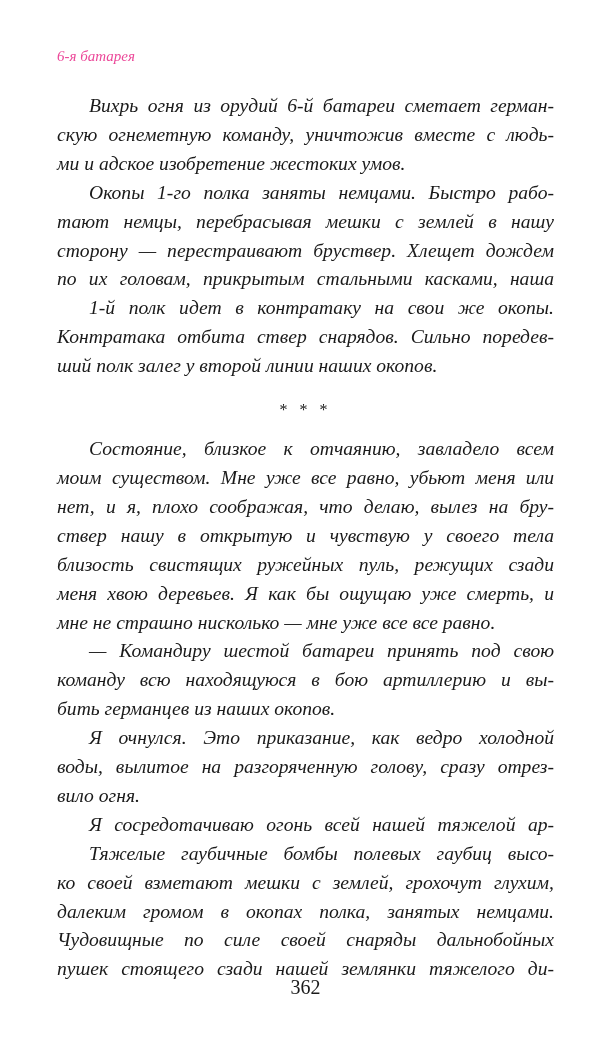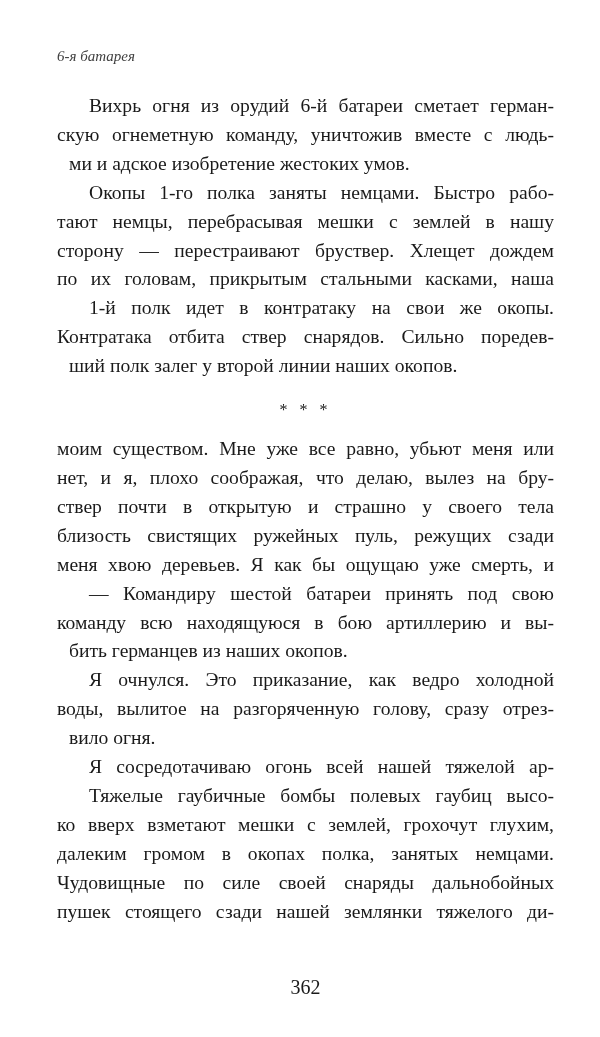--- a/index.html
+++ b/index.html
@@ -1,23 +1,23 @@
 <!DOCTYPE html>
 <html><head>
 <meta charset="utf-8">
 <style>
   html, body { margin: 0; padding: 0; background: #ffffff; }
   body { width: 600px; height: 1037px; position: relative; overflow: hidden; }
   .page { position: absolute; left: 57px; top: 0; width: 497px; color: #1a1a1a;
           font-family: "Liberation Serif", "DejaVu Serif", serif; }
-  .running-head { position: absolute; top: 48px; left: 0; font-style: italic; font-size: 15px; color: #404040; }
+  .running-head { position: absolute; top: 48px; left: 0; font-style: italic; font-size: 15px; color: #ec4899; }
   .body-text { position: absolute; top: 92px; left: 0; width: 497px; font-size: 19.6px; line-height: 28.9px; }
   .para { margin: 0; text-indent: 32px; text-align: justify; text-align-last: left; }
-  .para .ln { display: block; text-align: justify; text-align-last: justify; white-space: nowrap; }
-  .para .ln.last { text-align-last: left; margin-left: 12px; }
+  .para .ln { display: block; text-align: justify; text-align-last: justify; white-space: nowrap; font-style: italic; }
+  .para .ln.last { text-align-last: left; }
   .para .ln.first { padding-left: 32px; }
   .para { text-indent: 0; }
   .separator { text-align: center; height: 50px; line-height: 50px; font-size: 16px; letter-spacing: 4px; padding-top: 4px; }
   .folio { position: absolute; top: 976px; left: 0; width: 497px; text-align: center; font-size: 20px; }
 </style>
 </head>
 <body>
 
 <div class="page">
   <div class="running-head">6-я батарея</div>
@@ -37,42 +37,44 @@
         </p>
         <p class="para">
           <span class="ln first">1-й полк идет в контратаку на свои же окопы.</span>
           <span class="ln">Контратака отбита ствер снарядов. Сильно поредев-</span>
           <span class="ln last">ший полк залег у второй линии наших окопов.</span>
         </p>
       </div>
     <div class="separator">* * *</div>
     <div id="sec2">
         <p class="para">
+          <span class="ln first">Состояние, близкое к отчаянию, завладело всем</span>
           <span class="ln">моим существом. Мне уже все равно, убьют меня или</span>
           <span class="ln">нет, и я, плохо соображая, что делаю, вылез на бру-</span>
-          <span class="ln">ствер почти в открытую и страшно у своего тела</span>
+          <span class="ln">ствер нашу в открытую и чувствую у своего тела</span>
           <span class="ln">близость свистящих ружейных пуль, режущих сзади</span>
           <span class="ln">меня хвою деревьев. Я как бы ощущаю уже смерть, и</span>
+          <span class="ln last">мне не страшно нисколько — мне уже все все равно.</span>
         </p>
         <p class="para">
           <span class="ln first">— Командиру шестой батареи принять под свою</span>
           <span class="ln">команду всю находящуюся в бою артиллерию и вы-</span>
           <span class="ln last">бить германцев из наших окопов.</span>
         </p>
         <p class="para">
           <span class="ln first">Я очнулся. Это приказание, как ведро холодной</span>
           <span class="ln">воды, вылитое на разгоряченную голову, сразу отрез-</span>
           <span class="ln last">вило огня.</span>
         </p>
         <p class="para">
           <span class="ln first">Я сосредотачиваю огонь всей нашей тяжелой ар-</span>
         </p>
         <p class="para">
           <span class="ln first">Тяжелые гаубичные бомбы полевых гаубиц высо-</span>
-          <span class="ln">ко вверх взметают мешки с землей, грохочут глухим,</span>
+          <span class="ln">ко своей взметают мешки с землей, грохочут глухим,</span>
           <span class="ln">далеким громом в окопах полка, занятых немцами.</span>
           <span class="ln">Чудовищные по силе своей снаряды дальнобойных</span>
           <span class="ln">пушек стоящего сзади нашей землянки тяжелого ди-</span>
         </p>
       </div>
   </div>
 
   <div class="folio">362</div>
 </div>
 

